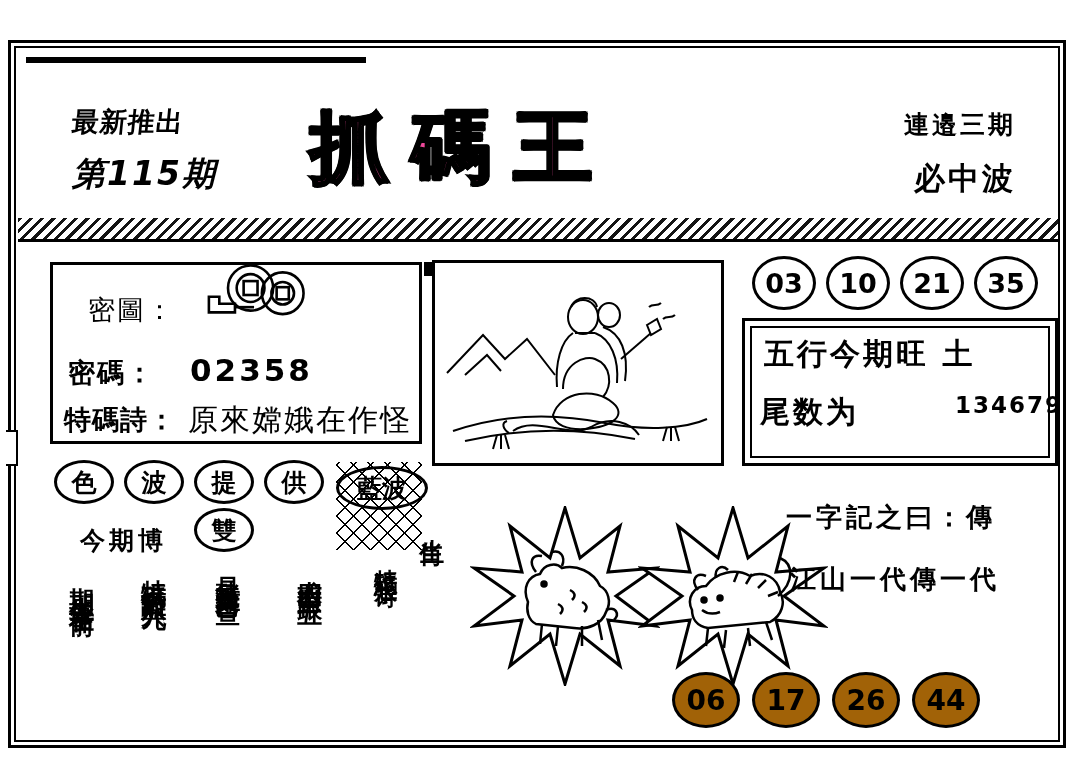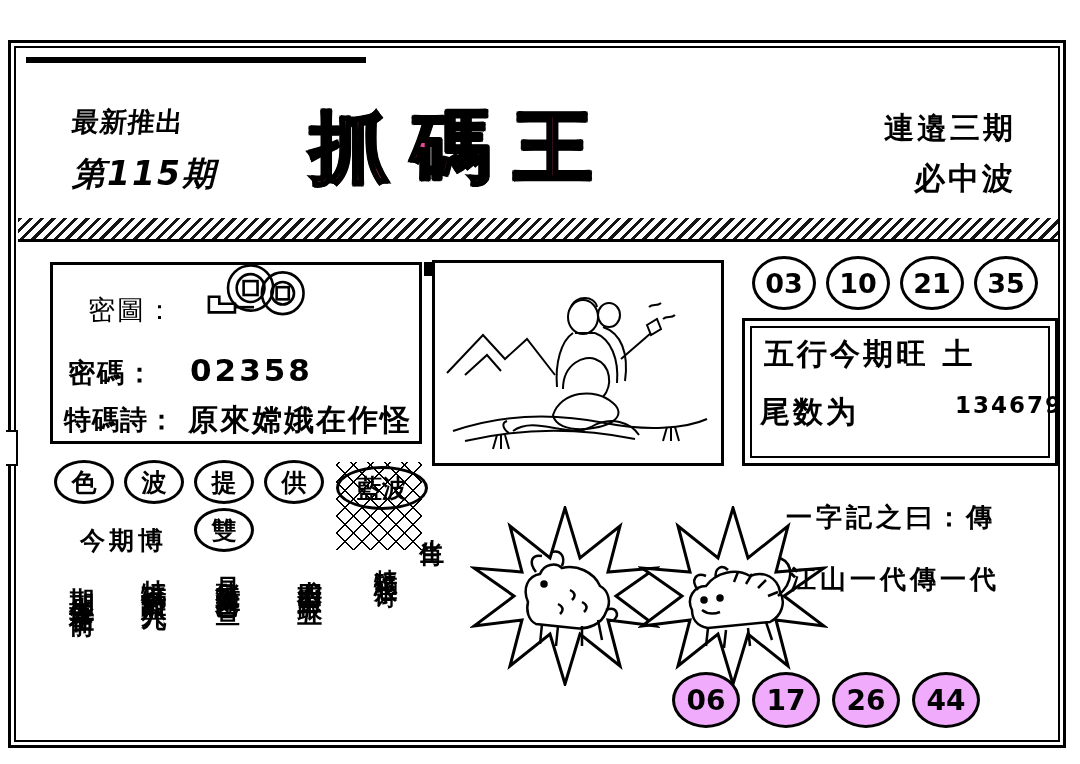--- a/index.html
+++ b/index.html
@@ -45,21 +45,21 @@
     position:absolute;left:310px;top:96px;width:400px;height:90px;
     font-size:78px;font-weight:bold;letter-spacing:24px;
     font-family:"DejaVu Serif","Liberation Serif",serif;
     color:#ec4899;
     -webkit-text-stroke:3px #000;
     text-shadow:
       2px 0 0 #000,-2px 0 0 #000,0 2px 0 #000,0 -2px 0 #000;
     white-space:nowrap;
   }
   .hdr-right1{
-    position:absolute;right:64px;top:108px;font-size:30px;font-weight:bold;
+    position:absolute;right:64px;top:108px;font-size:25px;font-weight:bold;
     letter-spacing:3px;font-family:"DejaVu Sans",sans-serif;
   }
   .hdr-right2{
     position:absolute;right:64px;top:158px;font-size:31px;font-weight:bold;
     letter-spacing:3px;font-family:"DejaVu Sans",sans-serif;
   }
   
   .zig{
     position:absolute;left:18px;top:218px;width:1040px;height:22px;
     background:
@@ -84,21 +84,21 @@
     position:absolute;left:68px;top:355px;font-size:27px;font-weight:bold;letter-spacing:2px;
   }
   .val-mima{
     position:absolute;left:190px;top:352px;font-size:31px;font-weight:bold;letter-spacing:3px;
     font-family:"DejaVu Sans",sans-serif;
   }
   .lbl-tema{
     position:absolute;left:64px;top:402px;font-size:27px;font-weight:bold;letter-spacing:1px;
   }
   .val-tema{
-    position:absolute;left:188px;top:400px;font-size:30px;font-weight:bold;letter-spacing:2px;
+    position:absolute;left:188px;top:400px;font-size:30px;font-weight:normal;letter-spacing:2px;
   }
   
   .pic-box{
     position:absolute;left:432px;top:260px;width:292px;height:206px;
     border:3px solid #000;box-sizing:border-box;background:#fff;overflow:hidden;
   }
   .pic-tick{
     position:absolute;left:424px;top:262px;width:9px;height:14px;background:#000;
   }
   .pic-tick2{
@@ -159,21 +159,21 @@
   .vtext.small{font-size:23px;}
   
   .balls-bottom{
     position:absolute;left:672px;top:672px;width:390px;height:60px;
     display:flex;gap:12px;
   }
   .ball-b{
     width:68px;height:56px;border:3px solid #000;border-radius:50%;
     display:flex;align-items:center;justify-content:center;
     font-size:28px;font-weight:bold;font-family:"DejaVu Sans",sans-serif;
-    background:#f0abfc;box-sizing:border-box;
+    background:#a16207;box-sizing:border-box;
   }
   
   .phrase1{
     position:absolute;left:786px;top:500px;font-size:26px;font-weight:bold;letter-spacing:4px;
   }
   .phrase2{
     position:absolute;left:790px;top:562px;font-size:26px;font-weight:bold;letter-spacing:4px;
   }
   .star-svg{position:absolute;}
 </style>

